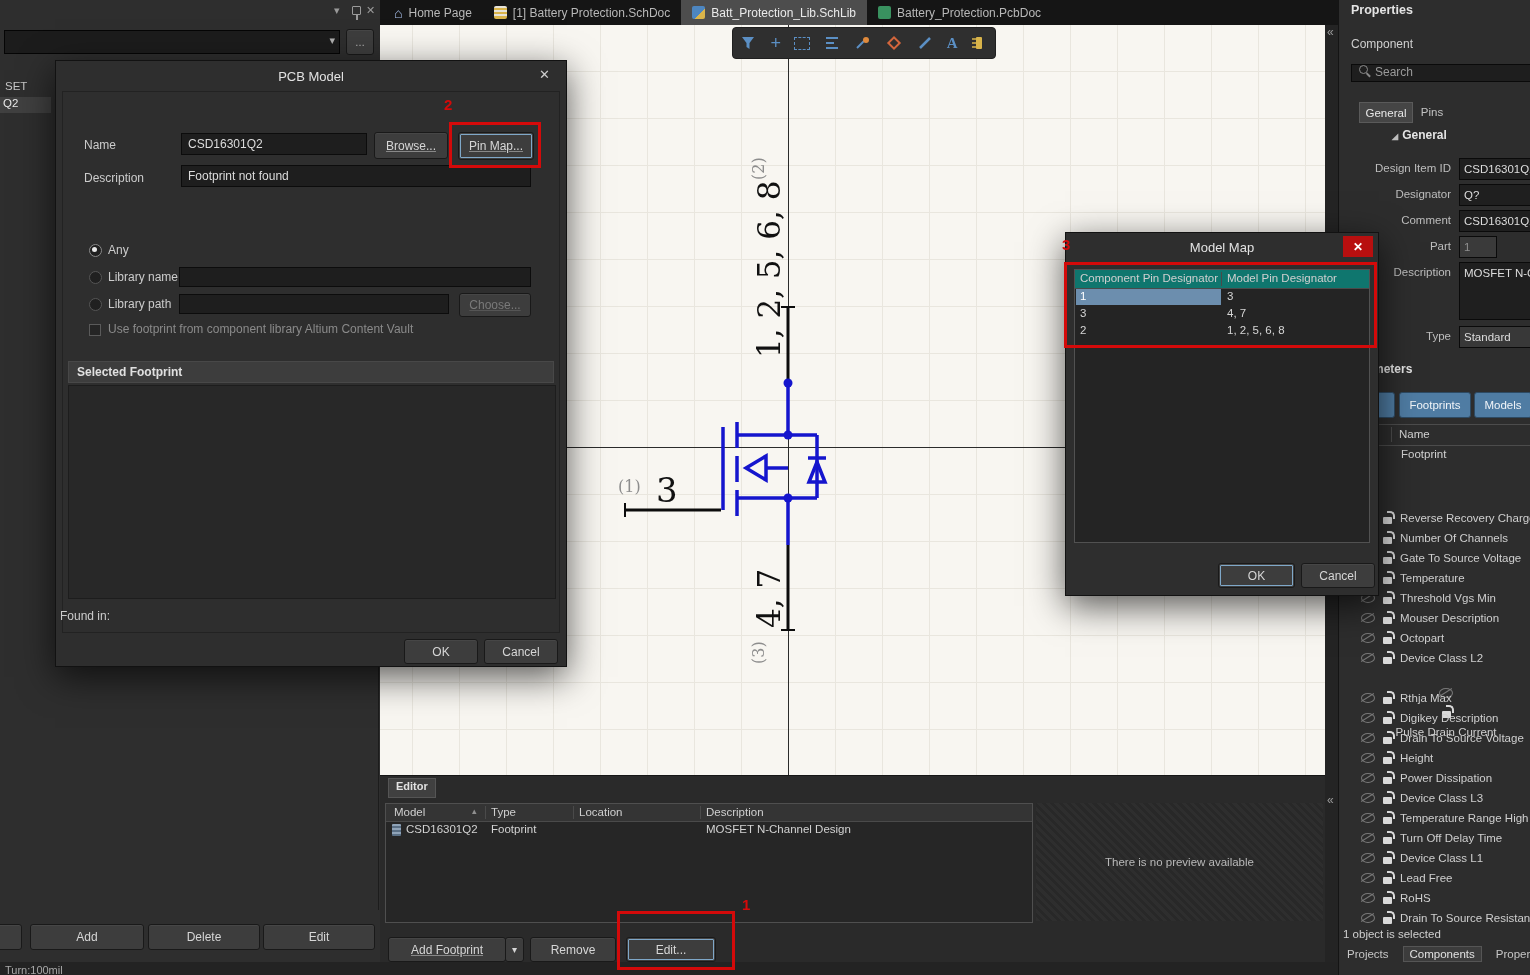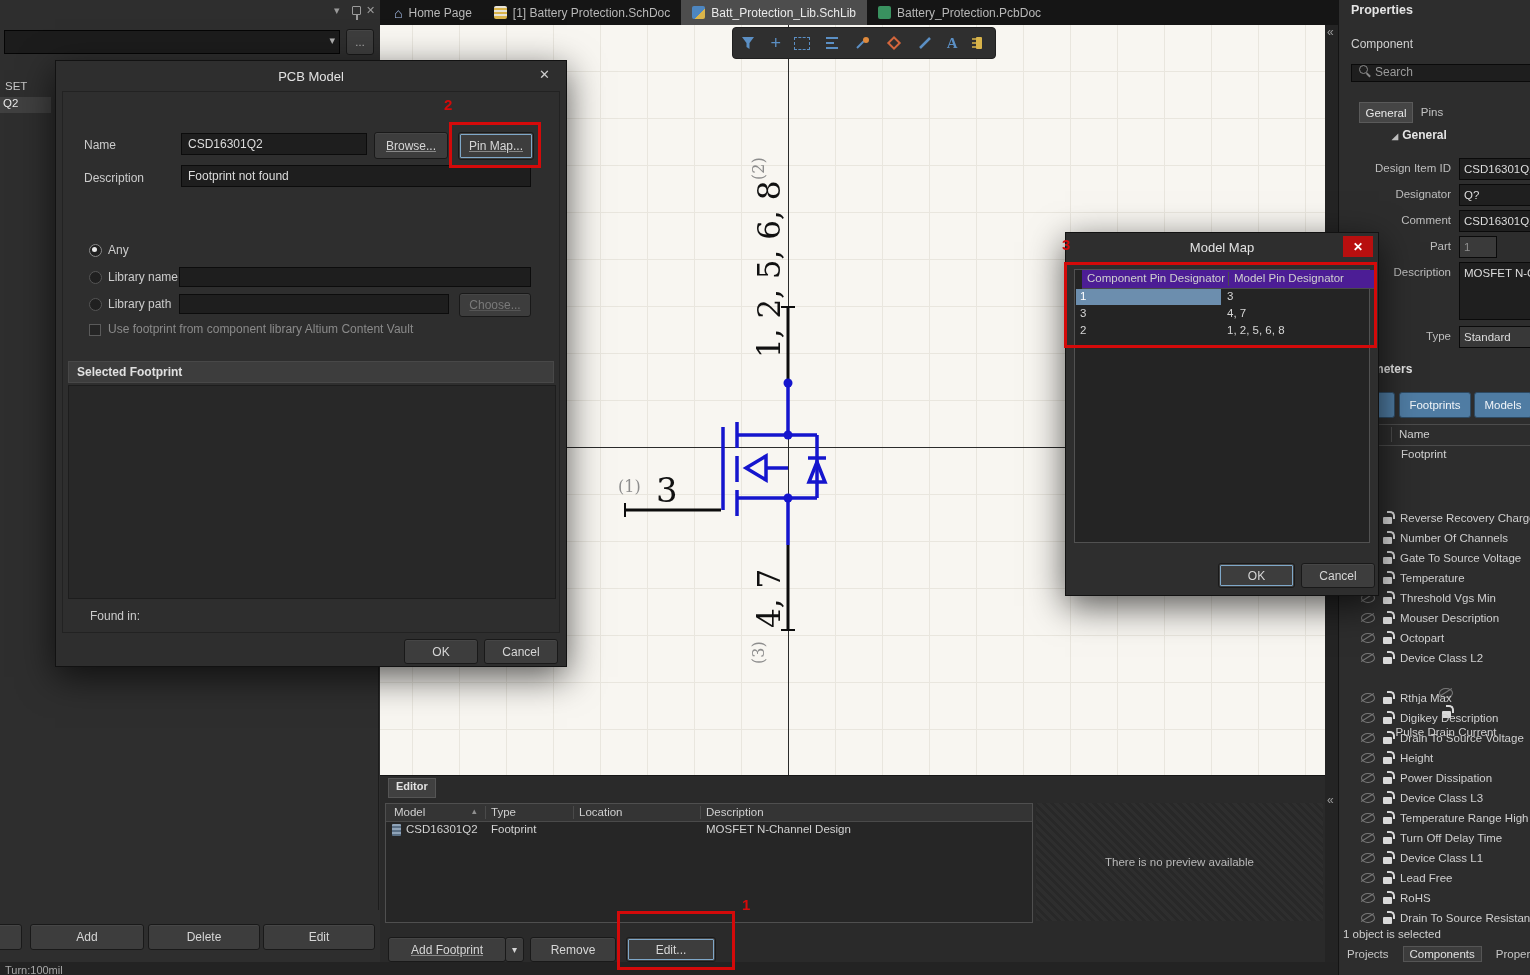--- a/index.html
+++ b/index.html
@@ -420,36 +420,36 @@
       <span style="text-decoration:underline;text-decoration-color:#555;">Choose...</span>
     </div>
     <span class="chk" style="left:33px;top:263px;"></span>
     <div class="abs" style="left:52px;top:261px;color:#8a8a8a;">Use footprint from component library Altium Content Vault</div>
 
     <div class="sechdr" style="left:12px;top:300px;width:486px;height:22px;">
       <span>Selected Footprint</span>
     </div>
     <div class="abs" style="left:12px;top:324px;width:486px;height:212px;background:#282828;border:1px solid #1d1d1d;"></div>
 
-    <div class="abs" style="left:34px;top:548px;">Found in:</div>
+    <div class="abs" style="left:4px;top:548px;">Found in:</div>
     <div class="btn" style="left:348px;top:578px;width:72px;height:23px;">
       <span>OK</span>
     </div>
     <div class="btn" style="left:428px;top:578px;width:72px;height:23px;">
       <span>Cancel</span>
     </div>
   </div>
 
   <div class="dlg" style="left:1065px;top:232px;width:312px;height:362px;z-index:20;">
     <div class="abs" style="left:0;top:7px;width:100%;text-align:center;font-size:13px;color:#e2e2e2;">Model Map</div>
     <div class="abs" style="right:5px;top:3px;width:30px;height:21px;background:#b80f0f;display:flex;align-items:center;justify-content:center;">
       <span style="color:#fff;font-weight:bold;font-size:12px;">✕</span>
     </div>
     <div class="abs" style="left:8px;top:36px;width:294px;height:272px;background:#242424;border:1px solid #515151;">
-      <div class="abs" style="left:0;top:0;width:100%;height:18px;border-bottom:1px solid #4a4a4a;background:#4c1d95;margin-left:7px;">
+      <div class="abs" style="left:0;top:0;width:100%;height:18px;border-bottom:1px solid #4a4a4a;background:#0f766e;">
         <span class="abs colhdr" style="left:5px;top:2px;">Component Pin Designator</span>
         <span class="abs" style="left:146px;top:2px;width:1px;height:14px;background:#4a4a4a;"></span>
         <span class="abs colhdr" style="left:152px;top:2px;">Model Pin Designator</span>
       </div>
       <div class="abs" style="left:0;top:19px;width:100%;height:17px;font-size:11.5px;color:#d6d6d6;">
         <span class="abs" style="left:1px;top:0;width:145px;height:16px;background:#6c8eae;"></span>
         <span class="abs" style="left:5px;top:1px;color:#fff;z-index:1;">1</span>
         <span class="abs" style="left:152px;top:1px;">3</span>
       </div>
       <div class="abs" style="left:0;top:36px;width:100%;height:17px;font-size:11.5px;color:#d6d6d6;">

